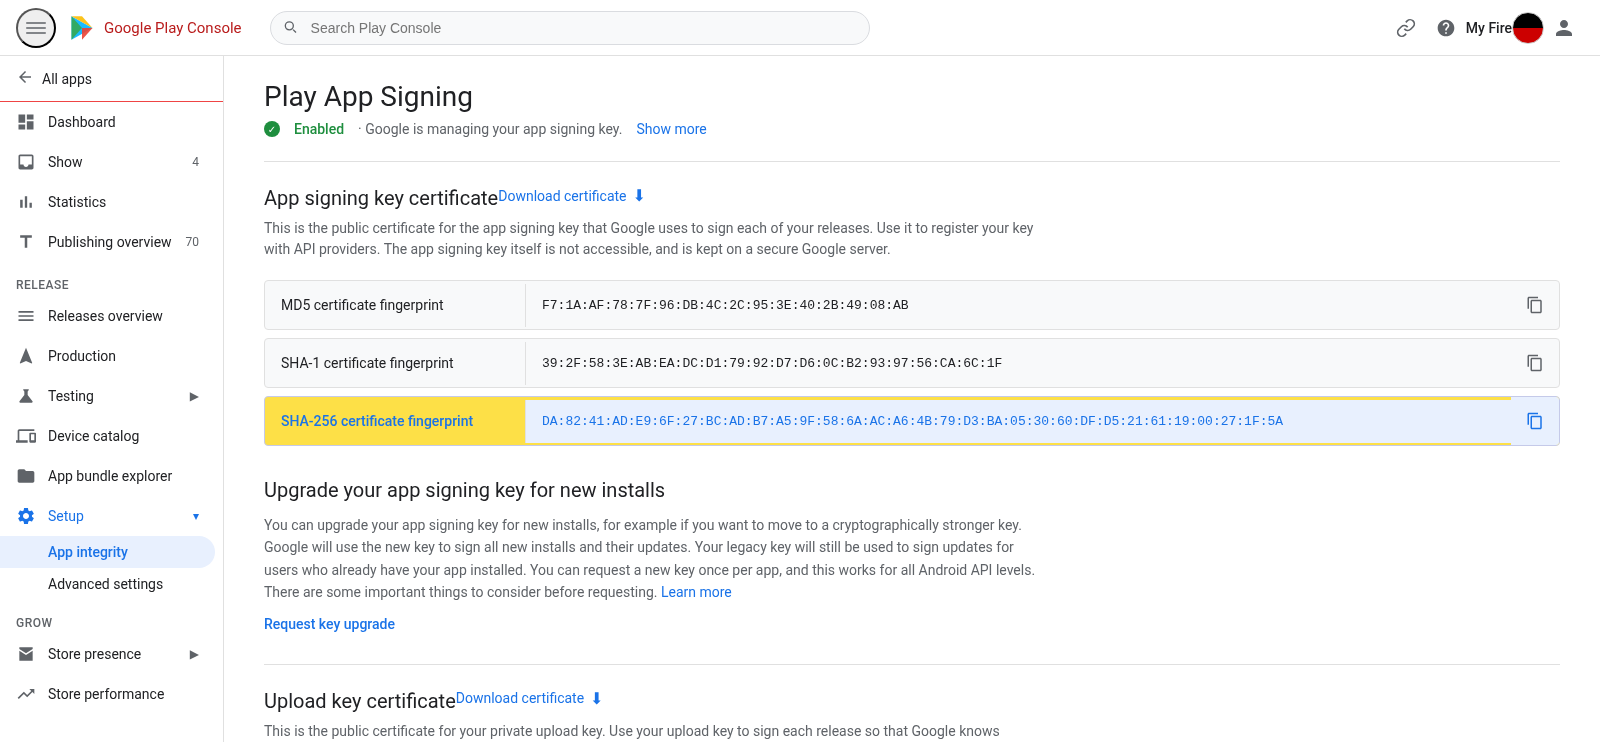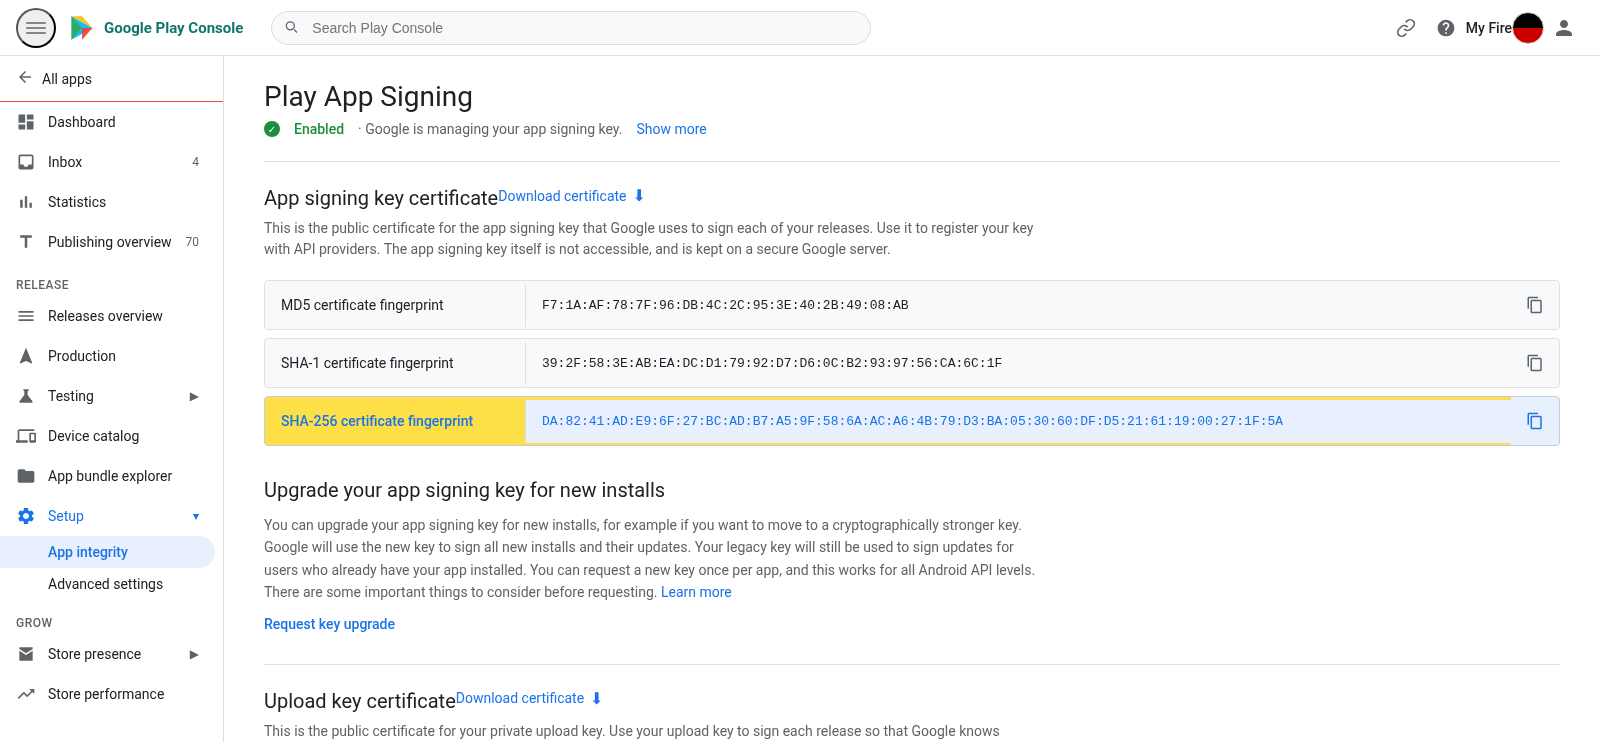--- a/index.html
+++ b/index.html
@@ -2,21 +2,21 @@
 <html><head>
   <meta charset="utf-8">
   <style>
     * { box-sizing: border-box; margin: 0; padding: 0; }
     body { font-family: 'Roboto', Arial, sans-serif; font-size: 14px; color: #202124; background: #fff; display: flex; flex-direction: column; height: 742px; overflow: hidden; }
 
     
     .topbar { display: flex; align-items: center; height: 56px; padding: 0 16px; border-bottom: 1px solid #e0e0e0; gap: 12px; flex-shrink: 0; }
     .topbar-menu-icon { cursor: pointer; display: flex; align-items: center; justify-content: center; width: 40px; height: 40px; border-radius: 50%; }
     .topbar-logo { display: flex; align-items: center; gap: 8px; text-decoration: none; }
-    .topbar-logo-text { font-size: 15px; color: #0f766e; font-weight: 700; }
+    .topbar-logo-text { font-size: 15px; color: #b91c1c; font-weight: 400; }
     .topbar-search { flex: 1; max-width: 600px; margin: 0 16px; }
     .topbar-search input { width: 100%; border: 1px solid #dadce0; border-radius: 24px; padding: 8px 16px 8px 40px; font-size: 14px; outline: none; background: #f8f9fa; }
     .topbar-search-wrap { position: relative; }
     .topbar-search-wrap .search-icon { position: absolute; left: 12px; top: 50%; transform: translateY(-50%); color: #5f6368; }
     .topbar-right { display: flex; align-items: center; margin-left: auto; }
     .topbar-icon-btn { width: 40px; height: 40px; border-radius: 50%; display: flex; align-items: center; justify-content: center; cursor: pointer; border: none; background: transparent; }
     .topbar-app-name { font-size: 14px; color: #202124; font-weight: 500; }
     .avatar-flag { width: 32px; height: 32px; border-radius: 50%; background: linear-gradient(180deg, #000 50%, #cc0000 50%); border: 1px solid #ccc; }
 
     
@@ -143,21 +143,21 @@
           </svg>
       </span>
       <span>Dashboard</span>
     </div>
     <div class="sidebar-item">
       <span class="icon">
         <svg viewBox="0 0 24 24" fill="#5f6368">
             <path d="M19 3H4.99c-1.11 0-1.98.89-1.98 2L3 19c0 1.1.88 2 1.99 2H19c1.1 0 2-.9 2-2V5c0-1.11-.9-2-2-2zm0 12h-4c0 1.66-1.35 3-3 3s-3-1.34-3-3H4.99V5H19v10z"></path>
           </svg>
       </span>
-      <span>Inbox</span>
+      <span>Show</span>
       <span class="badge">4</span>
     </div>
     <div class="sidebar-item">
       <span class="icon">
         <svg viewBox="0 0 24 24" fill="#5f6368">
             <path d="M5 9.2h3V19H5V9.2zM10.6 5h2.8v14h-2.8V5zm5.6 8H19v6h-2.8v-6z"></path>
           </svg>
       </span>
       <span>Statistics</span>
     </div>

